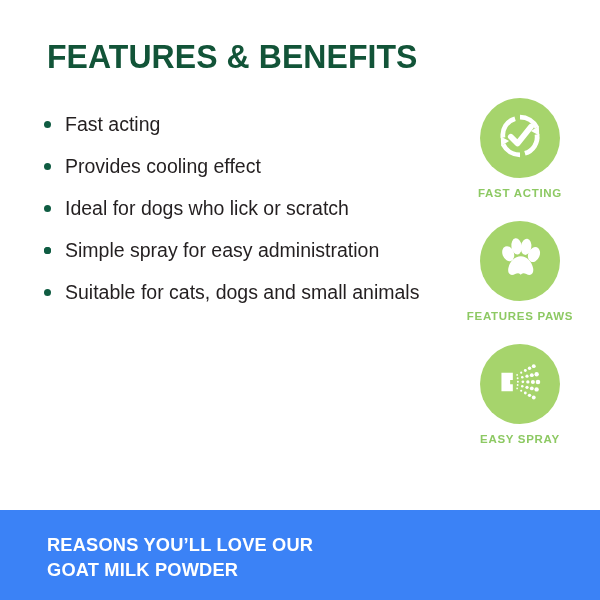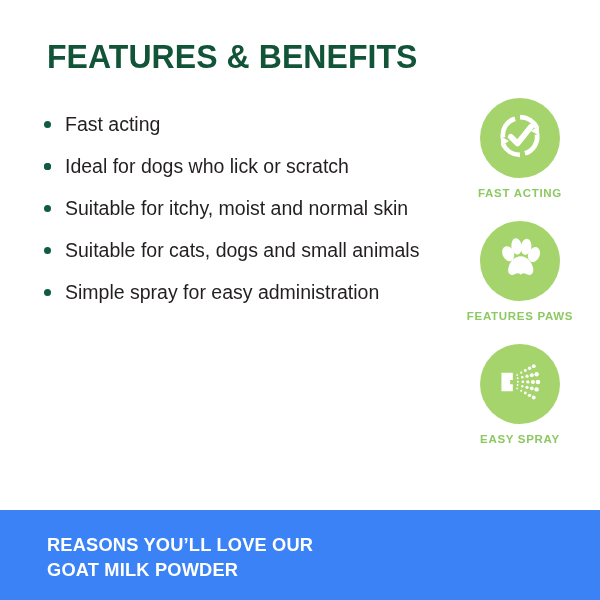--- a/index.html
+++ b/index.html
@@ -130,36 +130,36 @@
 
   <div class="title">FEATURES &amp; BENEFITS</div>
 
   <ul class="feature-list">
     <li class="feature-item">
       <span class="bullet-dot"></span>
       <span>Fast acting</span>
     </li>
     <li class="feature-item">
       <span class="bullet-dot"></span>
+      <span>Provides cooling effect</span>
     </li>
     <li class="feature-item">
       <span class="bullet-dot"></span>
       <span>Ideal for dogs who lick or scratch</span>
     </li>
     <li class="feature-item">
       <span class="bullet-dot"></span>
-      <span>Suitable for itchy, moist and normal skin</span>
+    </li>
+    <li class="feature-item">
+      <span class="bullet-dot"></span>
+      <span>Simple spray for easy administration</span>
     </li>
     <li class="feature-item">
       <span class="bullet-dot"></span>
       <span>Suitable for cats, dogs and small animals</span>
-    </li>
-    <li class="feature-item">
-      <span class="bullet-dot"></span>
-      <span>Simple spray for easy administration</span>
     </li>
   </ul>
 
   <div class="badges">
 
     <div class="badge">
       <div class="badge-circle">
         <span>
           <svg width="56" height="56" viewBox="0 0 64 64" aria-hidden="true">
             <path d="M32 10.5a21.5 21.5 0 0 1 19.2 11.8" fill="none" stroke="#ffffff" stroke-width="5.4" stroke-linecap="butt"></path>

